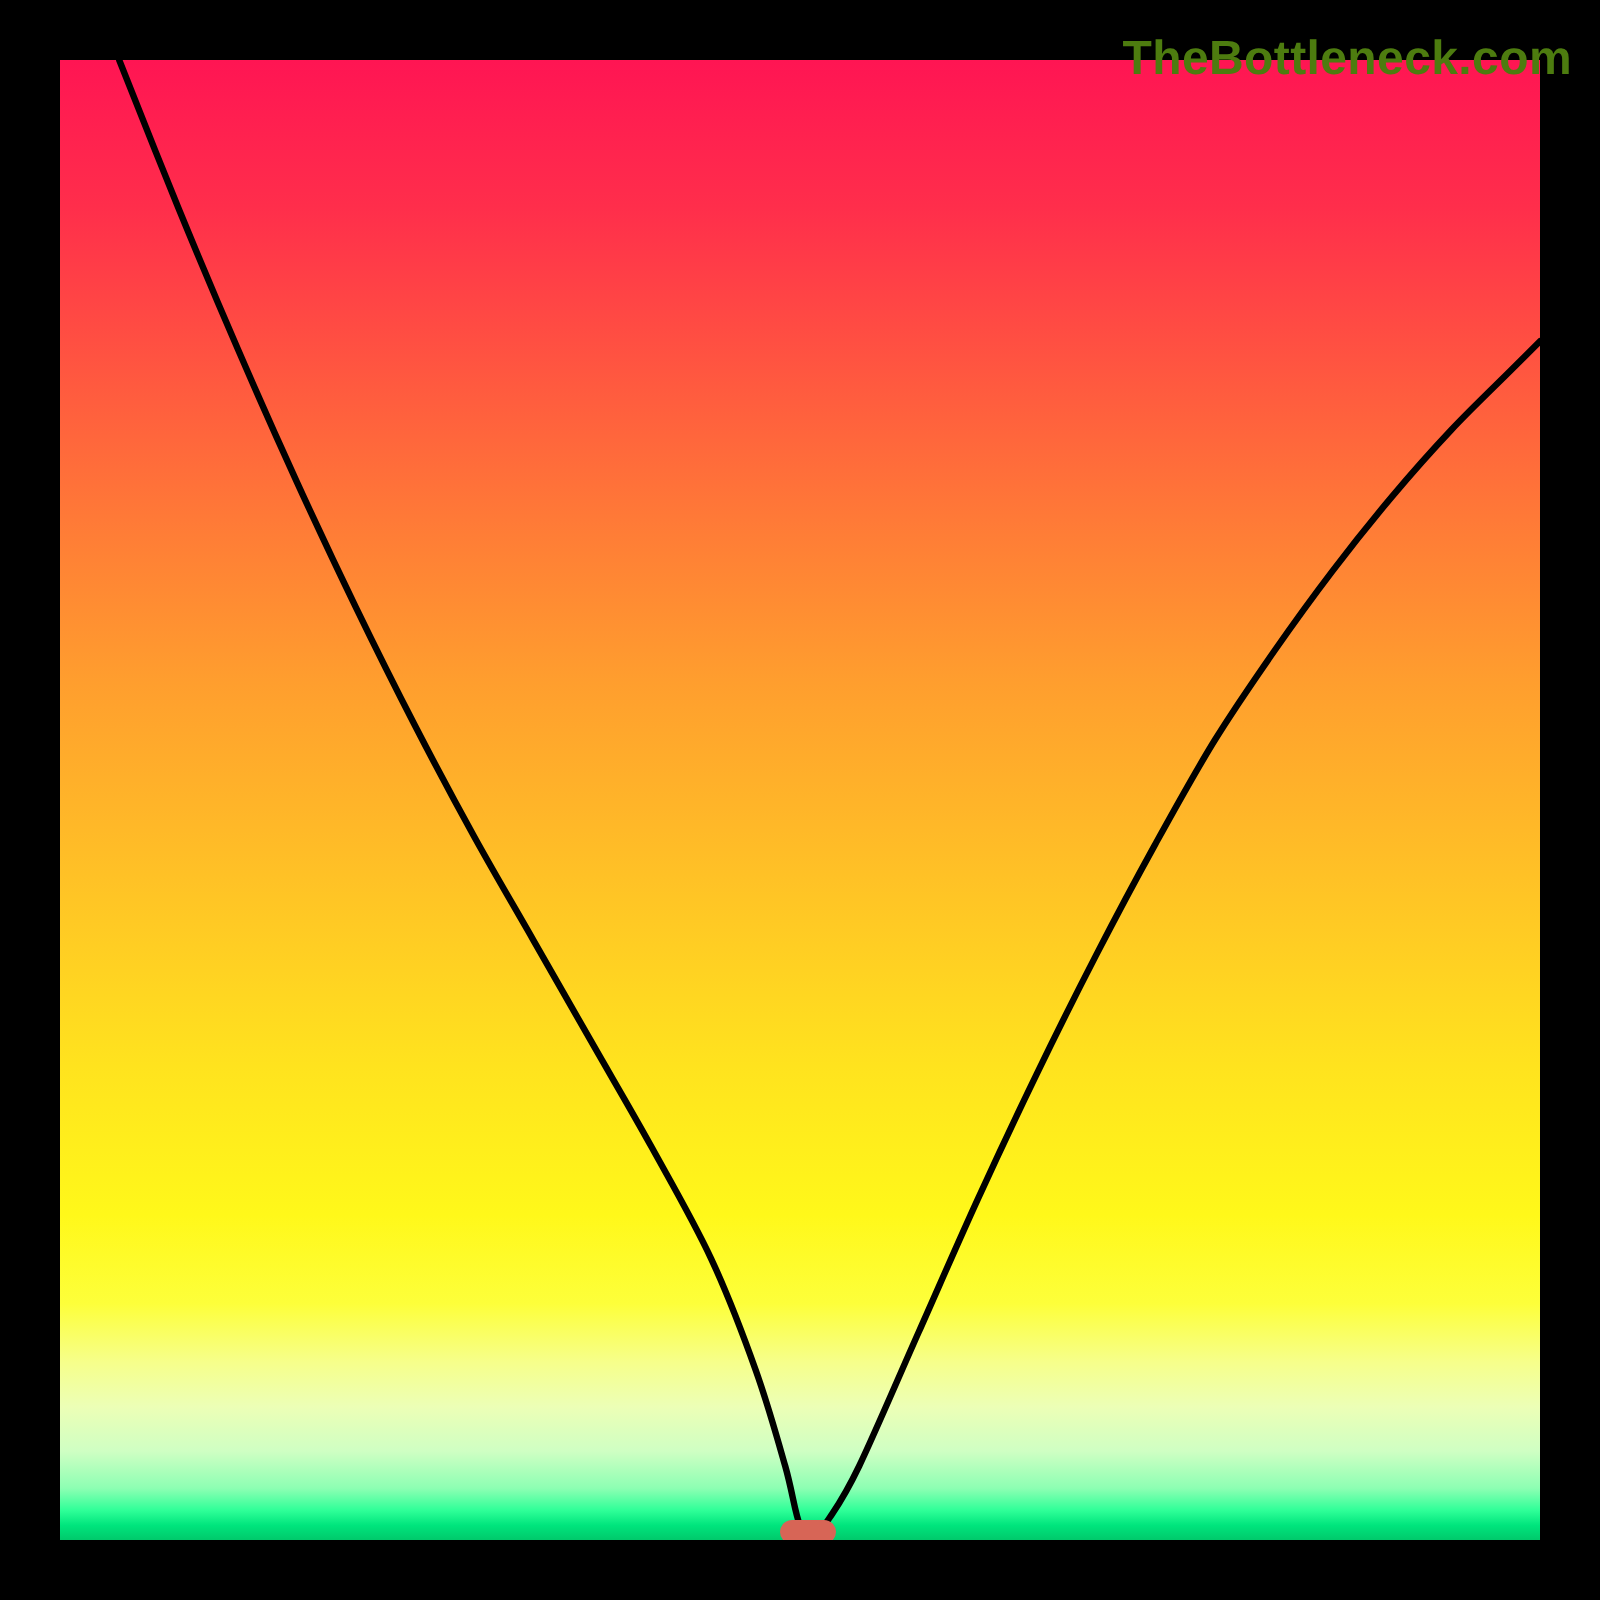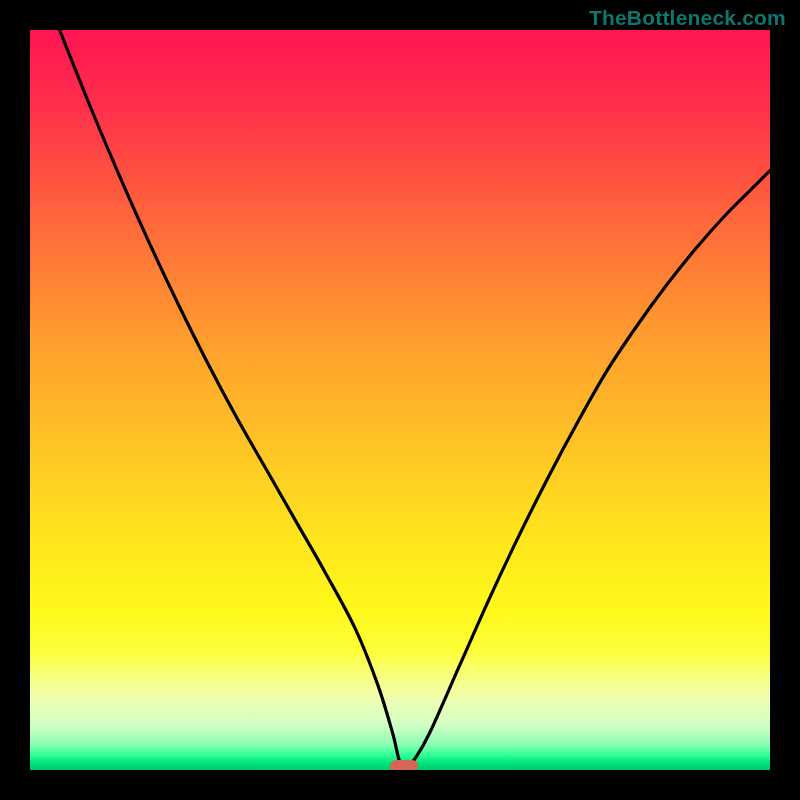--- a/index.html
+++ b/index.html
@@ -12,24 +12,24 @@
     overflow: hidden;
   }
   .frame {
     position: relative;
     width: 800px;
     height: 800px;
     background: #000000;
   }
   .watermark {
     position: absolute;
-    top: 6px;
+    top: 16px;
     right: 14px;
-    color: #0f766e;
-    font-size: 21px;
+    color: #4d7c0f;
+    font-size: 24px;
     font-weight: 600;
     letter-spacing: 0.2px;
     z-index: 10;
   }
   .plot-area {
     position: absolute;
     left: 30px;
     top: 30px;
     width: 740px;
     height: 740px;

